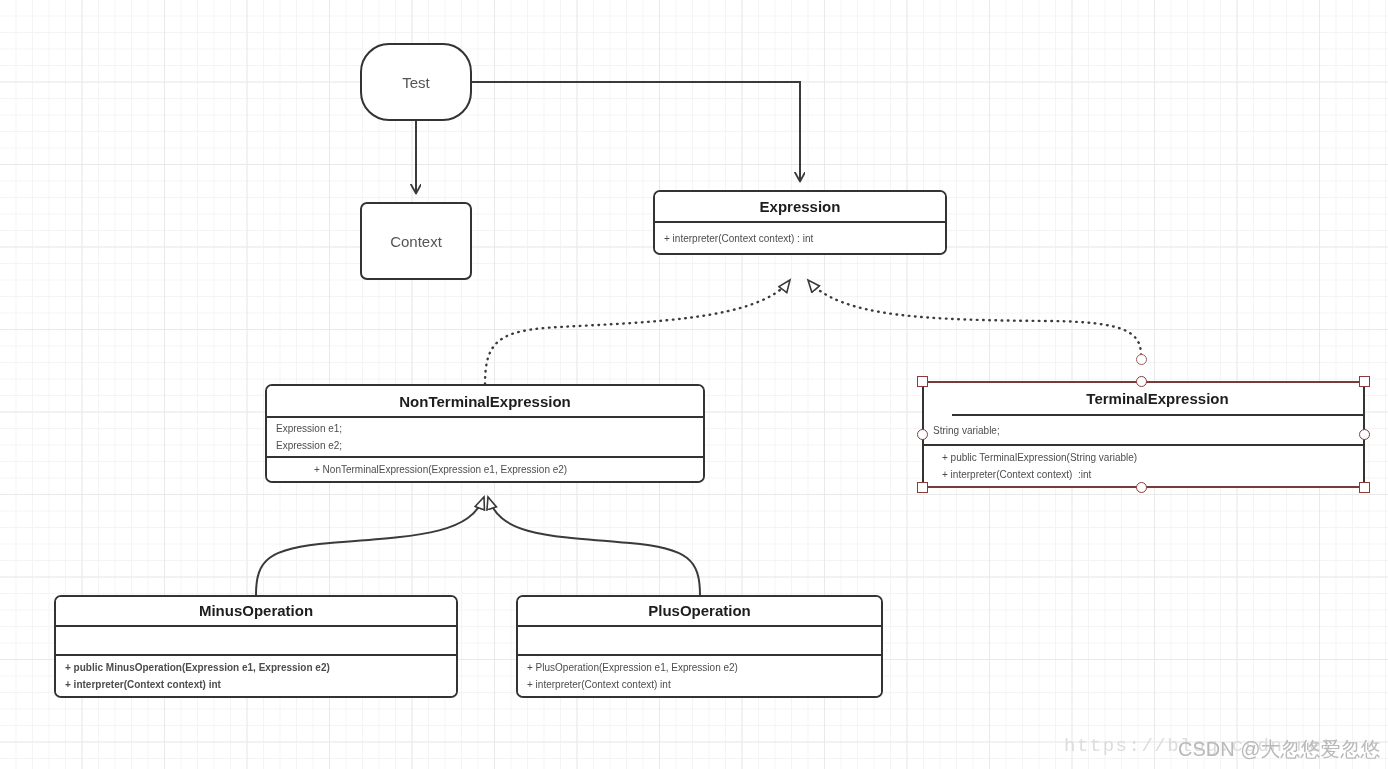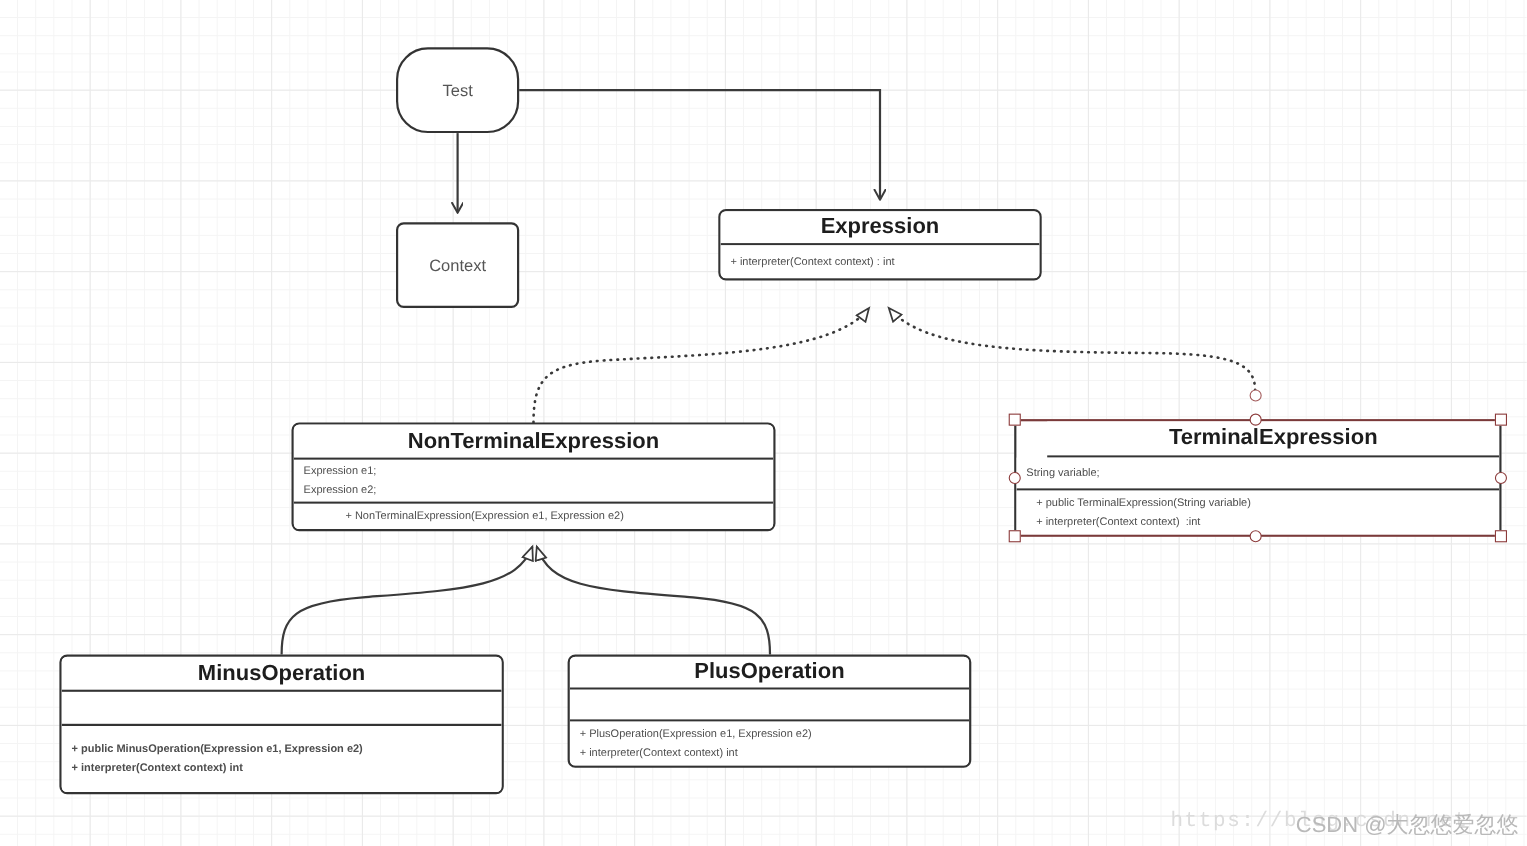--- a/index.html
+++ b/index.html
@@ -59,21 +59,21 @@
     box-sizing: border-box;
     background: #ffffff;
     border: 2px solid #333333;
     border-radius: 7px;
     display: flex;
     flex-direction: column;
     overflow: hidden;
   }
   .uml-title {
     font-weight: bold;
-    font-size: 20px;
+    font-size: 15px;
     color: #1d1d1d;
     text-align: center;
     display: flex;
     align-items: center;
     justify-content: center;
     border-bottom: 2px solid #333333;
     box-sizing: border-box;
     background: #ffffff;
   }
   .uml-section {
@@ -228,21 +228,21 @@
     <div class="handle square" style="left:1359px; top:376px;"></div>
     <div class="handle circle" style="left:917px;  top:429px;"></div>
     <div class="handle circle" style="left:1359px; top:429px;"></div>
     <div class="handle square" style="left:917px;  top:482px;"></div>
     <div class="handle circle" style="left:1136px; top:482px;"></div>
     <div class="handle square" style="left:1359px; top:482px;"></div>
   </div>
 
   <div class="edge-endpoint" style="left:1136px; top:354px;"></div>
 
-  <div class="uml-node" style="left:54px; top:595px; width:404px; height:127px;">
+  <div class="uml-node" style="left:54px; top:595px; width:404px; height:103px;">
     <div class="uml-title" style="height:32px;">MinusOperation</div>
     <div class="uml-section divided empty" style="height:31px;"></div>
     <div class="uml-section" style="flex:1;font-weight:bold;">
       <div class="line">+ public MinusOperation(Expression e1, Expression e2)</div>
       <div class="line">+ interpreter(Context context) int</div>
     </div>
   </div>
 
   <div class="uml-node" style="left:516px; top:595px; width:367px; height:103px;">
     <div class="uml-title" style="height:32px;">PlusOperation</div>

